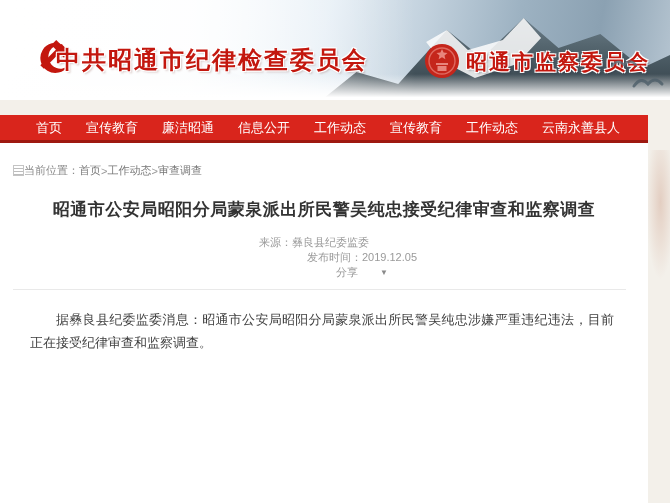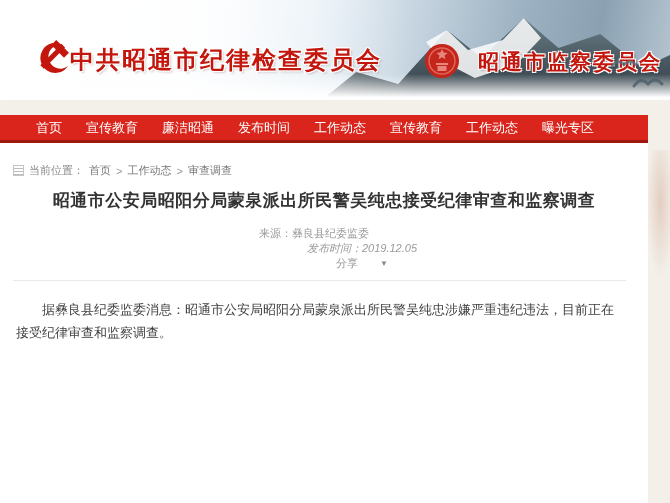--- a/index.html
+++ b/index.html
@@ -34,27 +34,27 @@
   }
   .banner-leftwash {
     position:absolute; inset:0;
     background: linear-gradient(90deg,#ffffff 0%,rgba(255,255,255,.9) 28%,rgba(255,255,255,.35) 48%,rgba(255,255,255,0) 62%);
   }
   .banner-fade {
     position:absolute; left:0; bottom:0; width:100%; height:26px;
     background: linear-gradient(180deg,rgba(255,255,255,0),#ffffff 90%);
   }
   .org-left {
-    position:absolute; left:70px; top:44px;
+    position:absolute; left:56px; top:44px;
     font-size:24px; font-weight:bold; color:#c3170e; letter-spacing:2px;
     text-shadow:-1px -1px 0 #fff,1px -1px 0 #fff,-1px 1px 0 #fff,1px 1px 0 #fff,2px 2px 2px rgba(120,60,50,.25);
     white-space:nowrap;
   }
   .org-right {
-    position:absolute; left:478px; top:48px;
+    position:absolute; left:466px; top:48px;
     font-size:21px; font-weight:bold; color:#c3170e; letter-spacing:2px;
     text-shadow:-1px -1px 0 #fff,1px -1px 0 #fff,-1px 1px 0 #fff,1px 1px 0 #fff,2px 2px 2px rgba(40,40,60,.35);
     white-space:nowrap;
   }
   .emblem-party { position:absolute; left:32px; top:38px; width:40px; height:42px; }
   .emblem-nation { position:absolute; left:424px; top:42px; width:36px; height:38px; }
   .birds { position:absolute; left:608px; top:52px; width:58px; height:46px; opacity:.8; }
   
   .page { width:648px; min-height:403px; background:#fff; position:relative; }
   .bg-smudge {
@@ -64,46 +64,46 @@
   }
   
   .navbar {
     width:648px; height:28px; margin-top:15px;
     background:#d9251c; border-bottom:3px solid #9e1810;
     display:flex; align-items:center; gap:24px; padding-left:36px;
   }
   .nav-item { color:#ffffff; font-size:13px; text-decoration:none; white-space:nowrap; cursor:pointer; }
   
   .breadcrumb {
-    display:flex; align-items:center; gap:5px;
+    display:flex; align-items:center; 
     padding:20px 0 0 13px; font-size:11px; color:#8a8a8a;
   }
   .crumb-icon {
     width:11px; height:11px; border:1px solid #c4c4c4; background:
       repeating-linear-gradient(180deg,#fff 0 2px,#bdbdbd 2px 3px);
     display:inline-block;
   }
   .crumb-link { color:#777; text-decoration:none; cursor:pointer; }
   .crumb-sep { color:#999; }
   
   .article-title {
-    margin-top:11px; text-align:center;
+    margin-top:20px; text-align:center;
     font-size:17px; font-weight:bold; color:#333; letter-spacing:.5px;
   }
   .meta {
     display:flex; align-items:center; margin-top:14px;
     font-size:11px; color:#9a9a9a; padding:0 28px 0 104px;flex-direction:column;
   }
   .meta-source { width:206px; }
-  .meta-publish { flex:1;font-style:italic; }
+  .meta-publish { flex:1; }
   .meta-share { display:flex; align-items:center; gap:22px; cursor:pointer; color:#9a9a9a; }
   .chev { font-size:8px; color:#8a8a8a; }
   .hr { border-top:1px solid #e9e9e9; margin:9px 22px 0 13px; }
   
-  .article-body { padding:18px 34px 0 16px;font-family:Liberation Mono, monospace; }
+  .article-body { padding:18px 34px 0 30px; }
   .article-body p {
     font-size:13px; color:#3f3f3f; line-height:23px;
     text-indent:2em; margin-bottom:17px; text-align:justify;
   }
 </style>
 </head>
 <body>
 
 <div class="banner">
   <div class="mtn-far"></div>
@@ -137,25 +137,25 @@
 </div>
 
 <div class="bg-smudge"></div>
 
 <div class="page">
 
   <div class="navbar">
     <a class="nav-item">首页</a>
     <a class="nav-item">宣传教育</a>
     <a class="nav-item">廉洁昭通</a>
-    <a class="nav-item">发布时间</a>
+    <a class="nav-item">信息公开</a>
     <a class="nav-item">工作动态</a>
     <a class="nav-item">宣传教育</a>
     <a class="nav-item">工作动态</a>
-    <a class="nav-item">曝光专区</a>
+    <a class="nav-item">云南永善县人</a>
   </div>
 
   <div class="breadcrumb">
     <span class="crumb-icon"></span>
     <span>当前位置：</span>
     <a class="crumb-link">首页</a>
     <span class="crumb-sep">&gt;</span>
     <a class="crumb-link">工作动态</a>
     <span class="crumb-sep">&gt;</span>
     <a class="crumb-link">审查调查</a>

